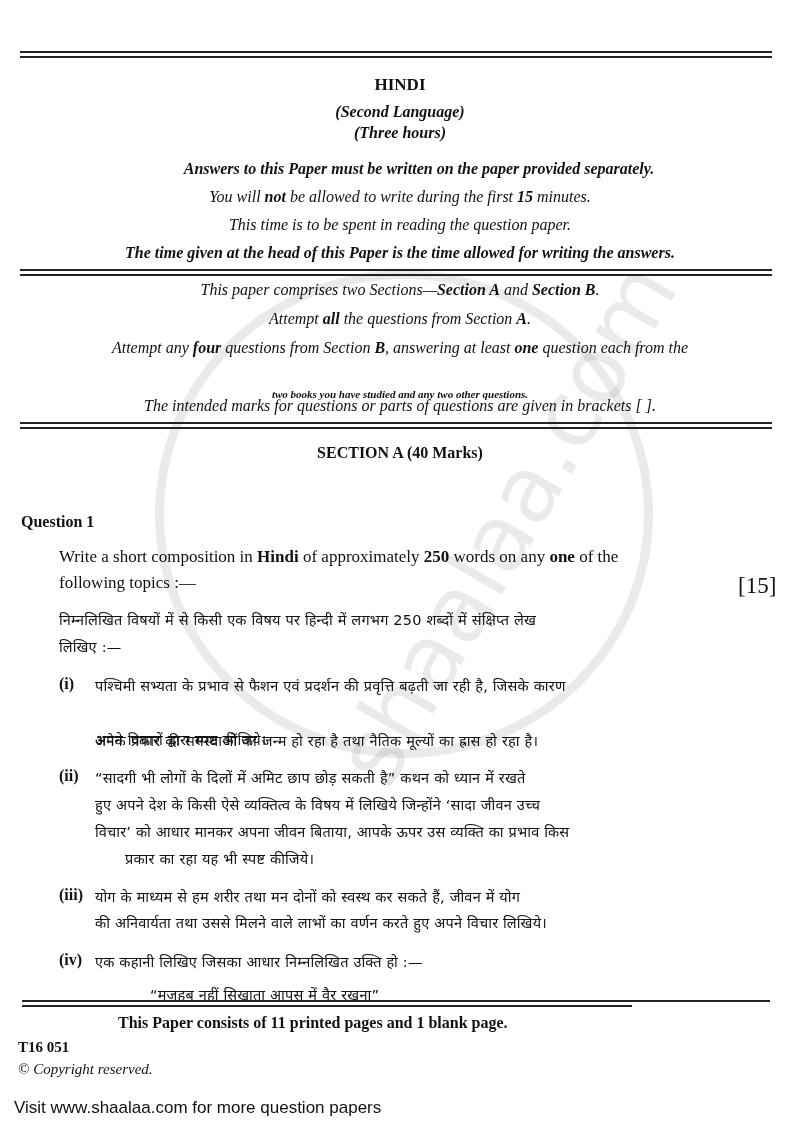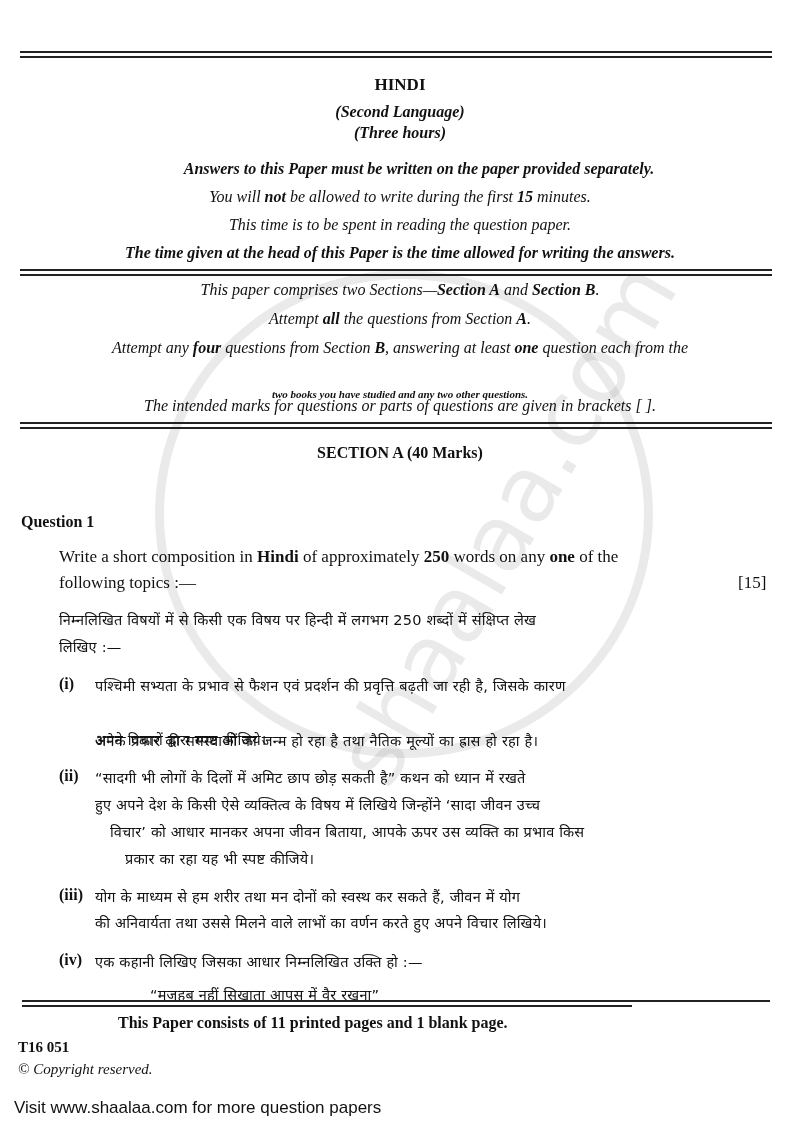--- a/index.html
+++ b/index.html
@@ -46,34 +46,34 @@
 
   <div class="rule" style="left:20px; top:422px; width:752px;"></div>
   <div class="rule" style="left:20px; top:427px; width:752px;"></div>
 
   <div class="center bold" style="top:444px; font-size:16px;">SECTION A (40 Marks)</div>
 
   <div class="abs bold" style="left:21px; top:513px; font-size:16px;">Question 1</div>
 
   <div class="abs" style="left:59px; top:547px; font-size:17px;">Write a short composition in <b>Hindi</b> of approximately <b>250</b> words on any <b>one</b> of the</div>
   <div class="abs" style="left:59px; top:573px; font-size:17px;">following topics :—</div>
-  <div class="abs" style="left:738px; top:573px; font-size:17px;">[15]</div>
+  <div class="abs" style="left:738px; top:573px; font-size:23px;">[15]</div>
 
   <div class="abs hi" style="left:59px; top:609px;">निम्नलिखित विषयों में से किसी एक विषय पर हिन्दी में लगभग 250 शब्दों में संक्षिप्त लेख</div>
   <div class="abs hi" style="left:59px; top:636px;">लिखिए :—</div>
 
   <div class="num" style="left:59px; top:675px;">(i)</div>
   <div class="abs hi" style="left:95px; top:675px;">पश्चिमी सभ्यता के प्रभाव से फैशन एवं प्रदर्शन की प्रवृत्ति बढ़ती जा रही है, जिसके कारण</div>
   <div class="abs hi" style="left:95px; top:730px;">अनेक प्रकार की समस्याओं का जन्म हो रहा है तथा नैतिक मूल्यों का ह्रास हो रहा है।</div>
   <div class="abs hi" style="left:95px; top:729px;">अपने विचारों द्वारा स्पष्ट कीजिये।</div>
 
   <div class="num" style="left:59px; top:767px;">(ii)</div>
   <div class="abs hi" style="left:95px; top:767px;">“सादगी भी लोगों के दिलों में अमिट छाप छोड़ सकती है” कथन को ध्यान में रखते</div>
   <div class="abs hi" style="left:95px; top:794px;">हुए अपने देश के किसी ऐसे व्यक्तित्व के विषय में लिखिये जिन्होंने ‘सादा जीवन उच्च</div>
-  <div class="abs hi" style="left:110px; top:821px;">विचार’ को आधार मानकर अपना जीवन बिताया, आपके ऊपर उस व्यक्ति का प्रभाव किस</div>
+  <div class="abs hi" style="left:95px; top:821px;">विचार’ को आधार मानकर अपना जीवन बिताया, आपके ऊपर उस व्यक्ति का प्रभाव किस</div>
   <div class="abs hi" style="left:95px; top:848px;margin-left:30px;">प्रकार का रहा यह भी स्पष्ट कीजिये।</div>
 
   <div class="num" style="left:59px; top:886px;text-align:center;">(iii)</div>
   <div class="abs hi" style="left:95px; top:886px;">योग के माध्यम से हम शरीर तथा मन दोनों को स्वस्थ कर सकते हैं, जीवन में योग</div>
   <div class="abs hi" style="left:95px; top:912px;">की अनिवार्यता तथा उससे मिलने वाले लाभों का वर्णन करते हुए अपने विचार लिखिये।</div>
 
   <div class="num" style="left:59px; top:951px;">(iv)</div>
   <div class="abs hi" style="left:95px; top:951px;">एक कहानी लिखिए जिसका आधार निम्नलिखित उक्ति हो :—</div>
   <div class="abs hi" style="left:150px; top:984px;">“मजहब नहीं सिखाता आपस में वैर रखना”</div>
 

